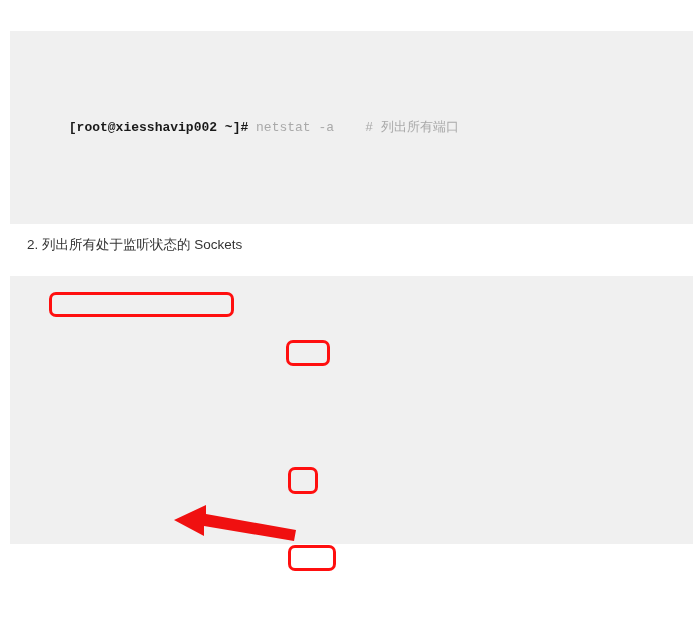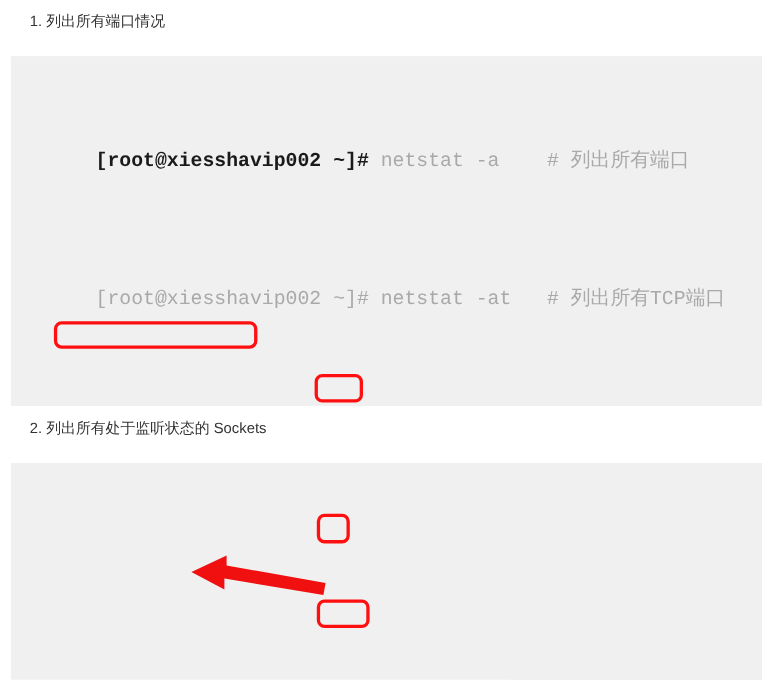--- a/index.html
+++ b/index.html
@@ -31,21 +31,21 @@
     white-space: nowrap;
   }
 
   
   .code-block {
     background: #f0f0f0;
     margin-left: 10px;
     margin-right: 0px;
     padding: 9px 0 9px 12px;
     font-family: "Liberation Mono", monospace;
-    font-size: 18px;
+    font-size: 13px;
     line-height: 25px;
     white-space: pre;
     overflow: hidden;
   }
   .code-line { white-space: pre; }
 
   .tok-prompt-black { color: #1a1a1a; font-weight: bold; }
   .tok-gray         { color: #a9a9a9; }
 
   
@@ -60,29 +60,25 @@
     position: absolute;
     pointer-events: none;
   }
 </style>
 </head>
 <body>
 
 <div class="page">
 
   <div style="height:10px"></div>
-  <div class="heading">1. 列出所有端口情况</div>
   <div style="height:21px"></div>
 
   <div class="code-block">
     <div class="code-line">
       <span class="tok-prompt-black">[root@xiesshavip002 ~]#</span><span class="tok-gray"> netstat -a</span><span class="tok-gray">    </span><span class="tok-gray"># 列出所有端口</span>
-    </div>
-    <div class="code-line">
-      <span class="tok-gray">[root@xiesshavip002 ~]#</span><span class="tok-gray"> netstat -at</span><span class="tok-gray">   </span><span class="tok-gray"># 列出所有TCP端口</span>
     </div>
   </div>
 
   <div style="height:11px"></div>
   <div class="heading">2. 列出所有处于监听状态的 Sockets</div>
   <div style="height:21px"></div>
 
   <div class="code-block">
     <div class="code-line">
       

